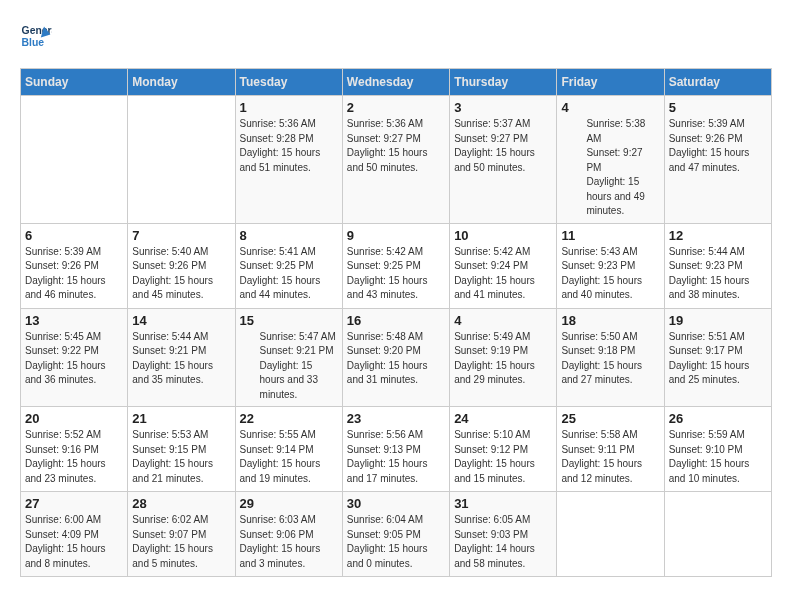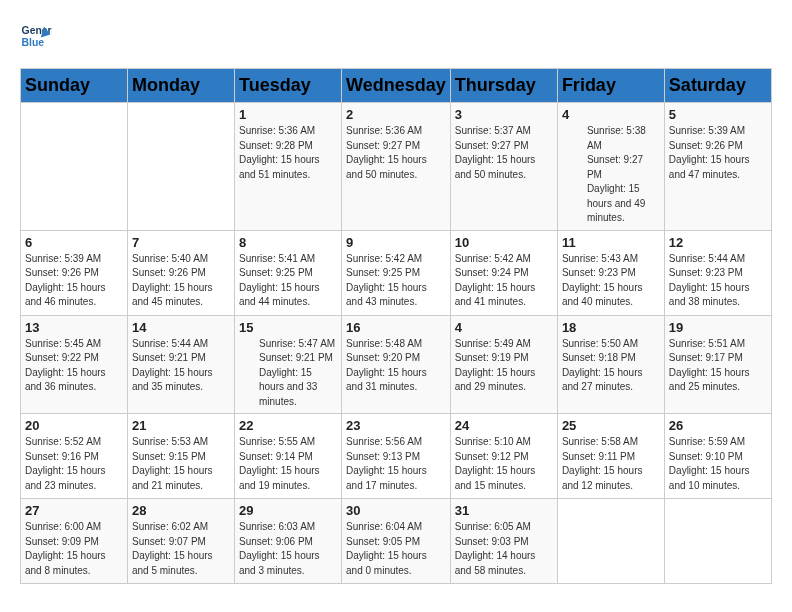--- a/index.html
+++ b/index.html
@@ -35,24 +35,24 @@
       font-size: 15px;
       color: #333;
     }
     table {
       width: 100%;
       border-collapse: collapse;
       font-size: 11px;
     }
     thead th {
       background: #2e7bc4;
-      color: #000000;
+      color: #e5e5e5;
       padding: 6px 4px;
       text-align: left;
-      font-size: 18px;
+      font-size: 12px;
       font-weight: bold;
       border: 1px solid #ccc;
     }
     tbody td {
       border: 1px solid #ccc;
       vertical-align: top;
       padding: 4px;
       height: 85px;
       width: calc(100% / 7);
       background: #fff;
@@ -269,21 +269,21 @@
           <span class="day-num">26</span>
           <div class="day-info" style="white-space: pre-line;">Sunrise: 5:59 AM
 Sunset: 9:10 PM
 Daylight: 15 hours and 10 minutes.</div>
         </td>
       </tr>
       <tr>
         <td>
           <span class="day-num">27</span>
           <div class="day-info" style="white-space: pre-line;">Sunrise: 6:00 AM
-Sunset: 9:09 PM
+Sunset: 4:09 PM
 Daylight: 15 hours and 8 minutes.</div>
         </td>
         <td>
           <span class="day-num">28</span>
           <div class="day-info" style="white-space: pre-line;">Sunrise: 6:02 AM
 Sunset: 9:07 PM
 Daylight: 15 hours and 5 minutes.</div>
         </td>
         <td>
           <span class="day-num">29</span>

